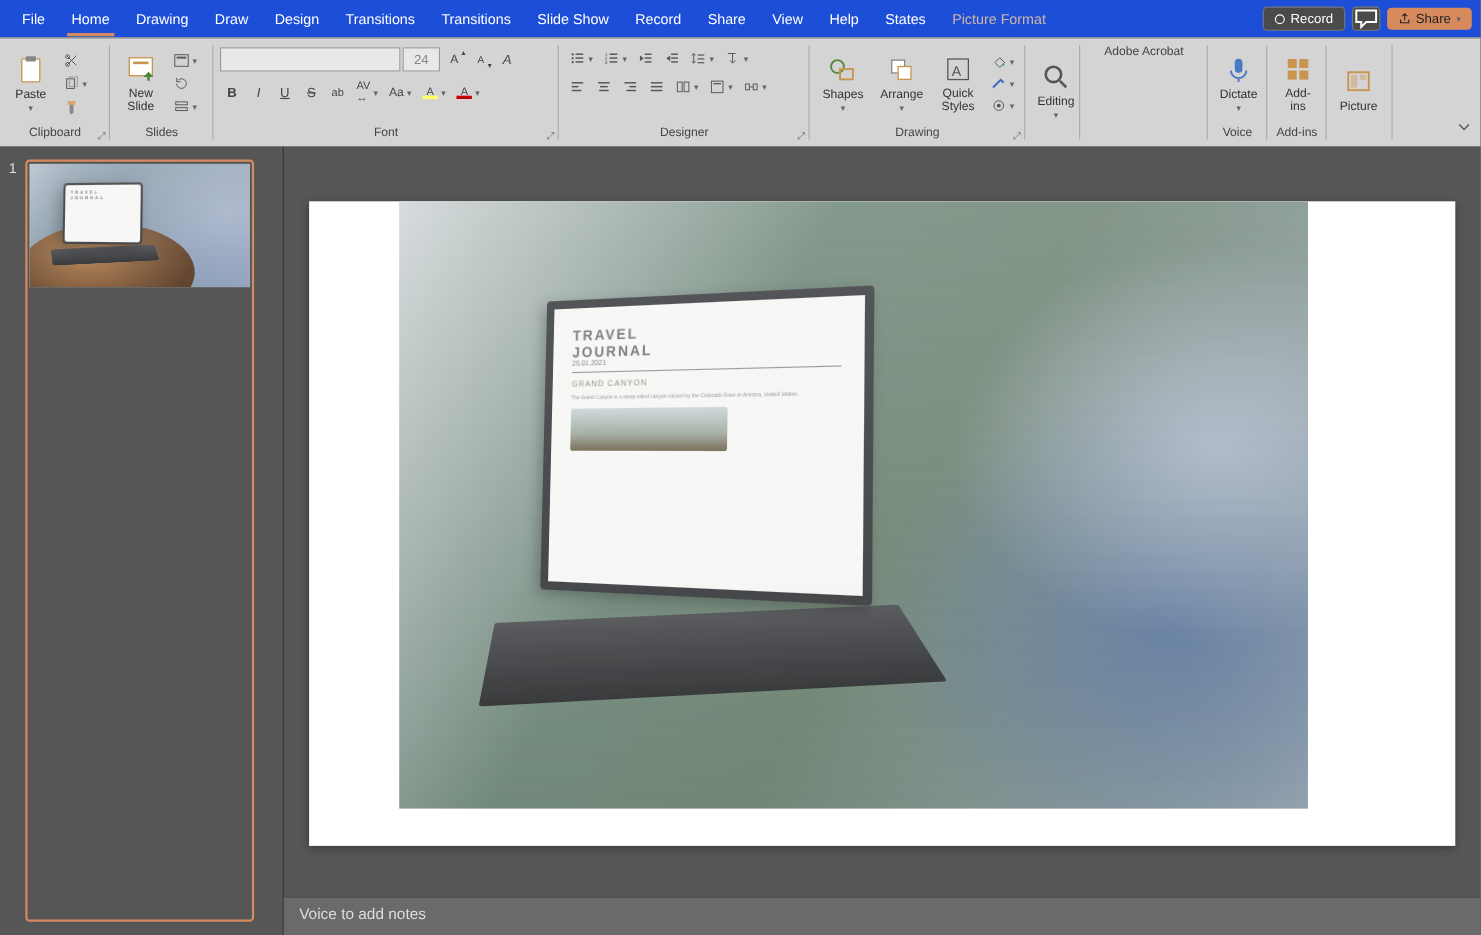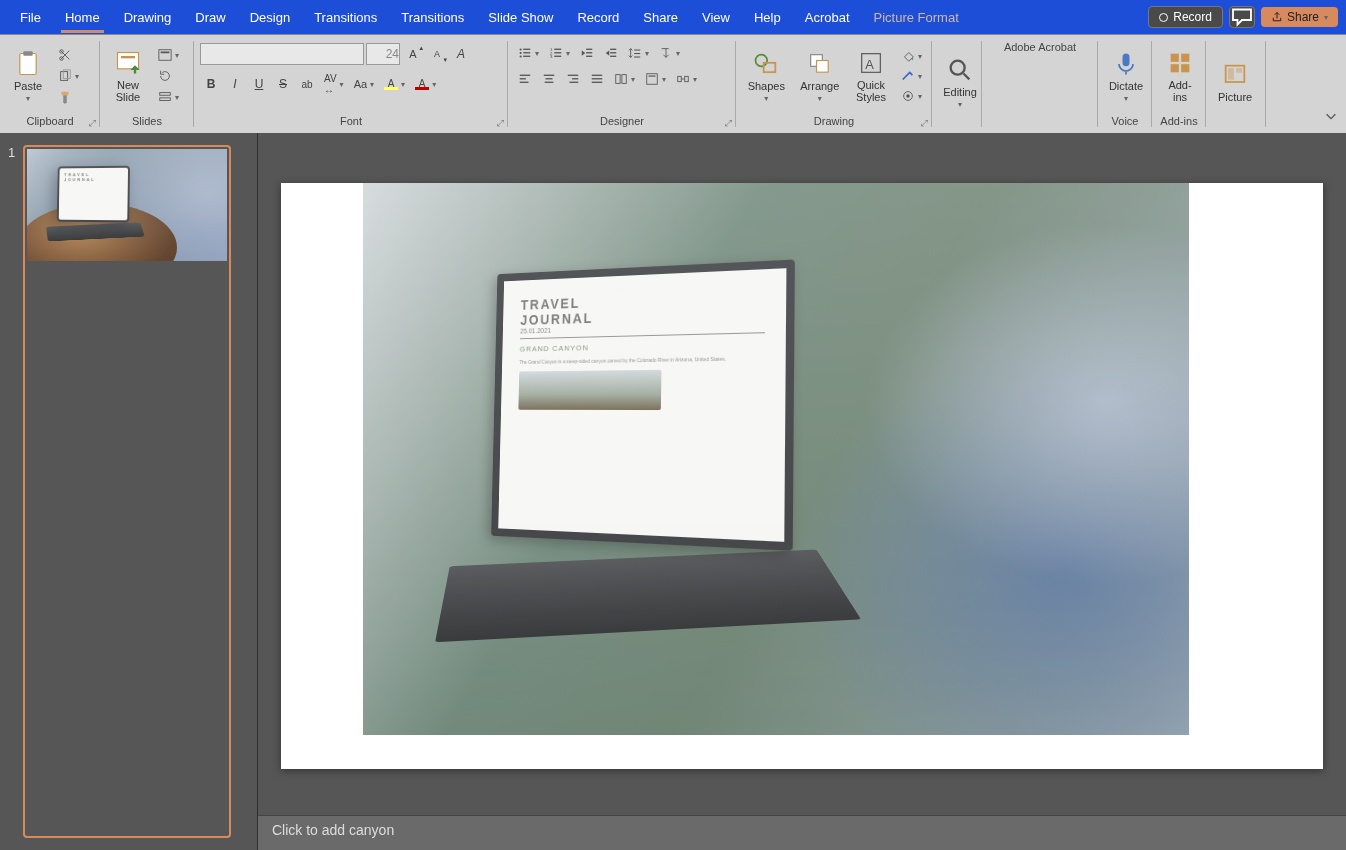--- a/index.html
+++ b/index.html
@@ -29,21 +29,21 @@
   .big-btn svg { width: 28px; height: 28px; }
   .big-btn .caret { font-size: 8px; color: #666; }
   
   .vstack { display: flex; flex-direction: column; gap: 2px; }
   .hstack { display: flex; gap: 2px; align-items: center; }
   .small-btn { width: 22px; height: 20px; display: flex; align-items: center; justify-content: center; cursor: pointer; border-radius: 3px; color: #444; font-size: 12px; }
   .small-btn svg { width: 14px; height: 14px; }
   .small-btn-wide { display: flex; align-items: center; cursor: pointer; border-radius: 3px; color: #444; font-size: 11px; padding: 2px 4px; gap:2px; }
   
   .font-box { width: 164px; height: 22px; border: 1px solid #999; background: #e8e8e8; font-size: 12px; padding: 0 4px; }
-  .size-box { width: 34px; height: 22px; border: 1px solid #999; background: #e8e8e8; font-size: 12px; text-align: right; color:#888; }
+  .size-box { width: 34px; height: 22px; border: 1px solid #999; background: #e8e8e8; font-size: 12px; text-align: center; color:#888; }
   
   .ribbon-collapse { position: absolute; right: 8px; bottom: 6px; cursor: pointer; color: #555; }
   
   
   .main { display: flex; height: calc(850px - 34px - 99px); }
   .slide-panel { width: 258px; background: #565656; border-right: 1px solid #2f2f2f; padding: 12px 8px; display: flex; gap: 8px; }
   .slide-panel .num { color: #ddd; font-size: 13px; }
   .thumb-wrap { border: 2px solid #d88a5f; border-radius: 4px; padding: 2px; background: #565656; }
   .thumb { width: 200px; height: 112px; background: #fff; position: relative; overflow: hidden; cursor: pointer; }
   
@@ -85,21 +85,21 @@
   <div class="tab">Drawing</div>
   <div class="tab">Draw</div>
   <div class="tab">Design</div>
   <div class="tab">Transitions</div>
   <div class="tab">Transitions</div>
   <div class="tab">Slide Show</div>
   <div class="tab">Record</div>
   <div class="tab">Share</div>
   <div class="tab">View</div>
   <div class="tab">Help</div>
-  <div class="tab">Acrobat</div>
+  <div class="tab">States</div>
   <div class="tab contextual">Picture Format</div>
   <div class="spacer"></div>
   <div class="record-btn">
     <span class="dot"></span>
     <span>Record</span>
   </div>
   <div class="comment-btn">
     <svg viewBox="0 0 16 16">
         <path fill="none" stroke="#fff" stroke-width="1.2" d="M2 3h12v7H8l-3 3v-3H2z"></path>
       </svg>
@@ -495,16 +495,16 @@
               <div class="lt-sub">25.01.2021</div>
               <div class="lt-h2">GRAND CANYON</div>
               <div class="lt-para">The Grand Canyon is a steep-sided canyon carved by the Colorado River in Arizona, United States.</div>
               <div class="lt-img"></div>
             </div>
           </div>
         </div>
       </div>
     </div>
     <div class="notes">
-      <span>Click to add canyon</span>
+      <span>Voice to add notes</span>
     </div>
   </div>
 </div>
 
 </body></html>

